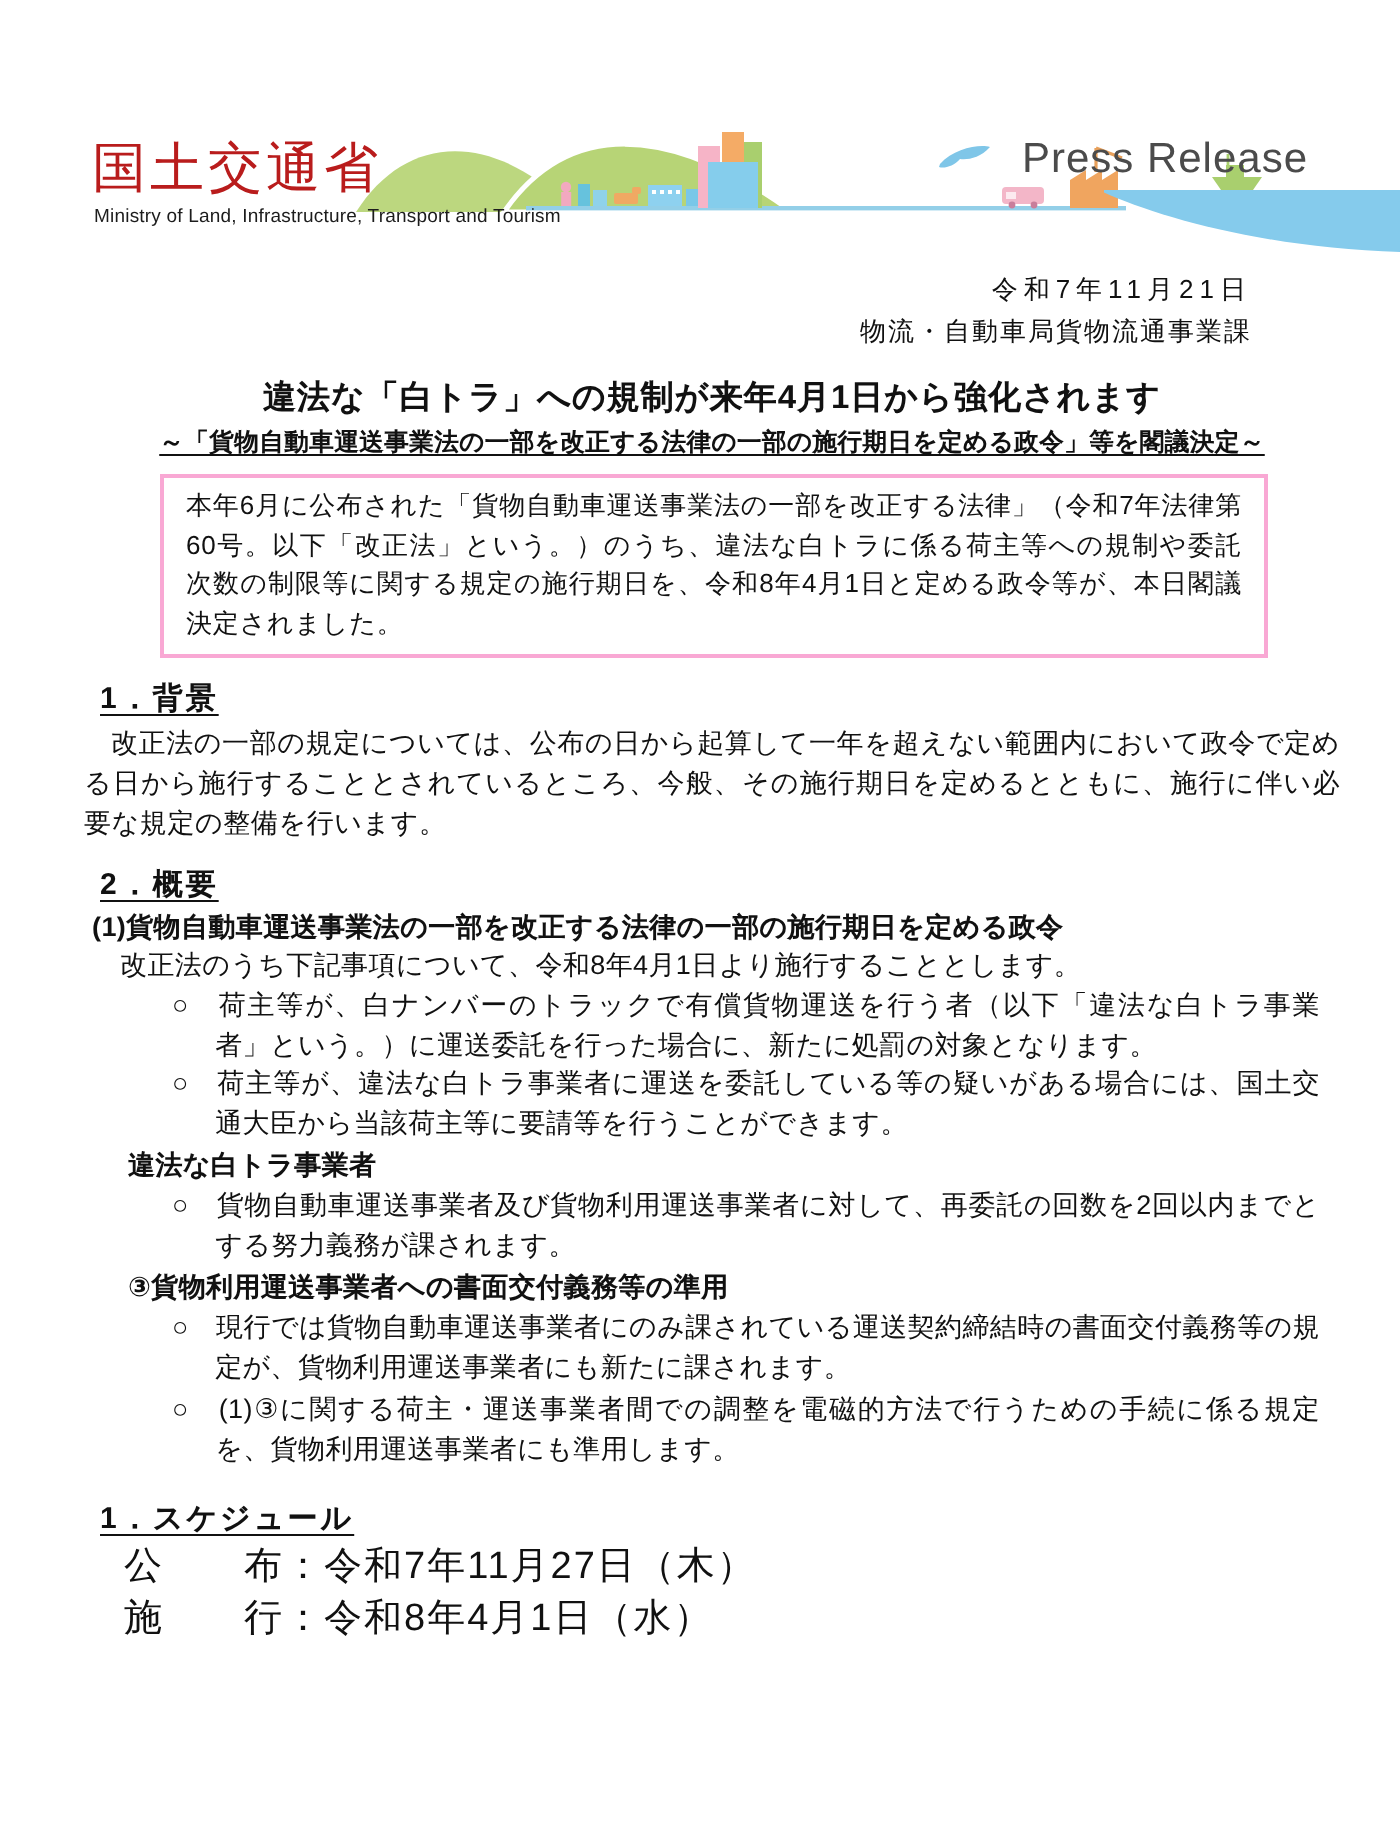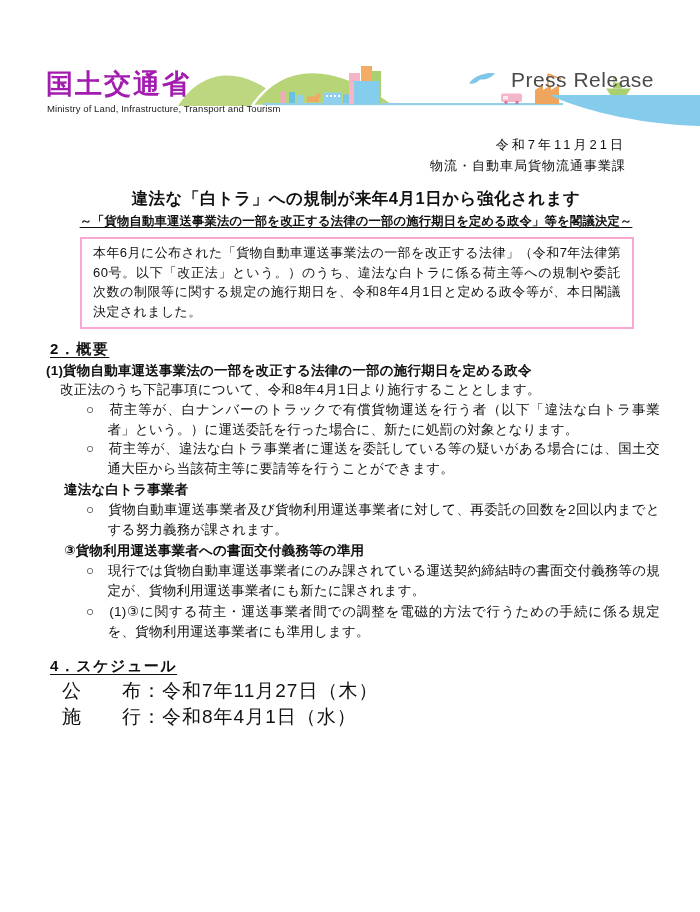--- a/index.html
+++ b/index.html
@@ -3,22 +3,22 @@
 <meta charset="utf-8">
 <style>
   html,body { margin:0; padding:0; background:#ffffff; }
   body { width:700px; height:912px; overflow:hidden;
          font-family:"Liberation Sans","DejaVu Sans",sans-serif; color:#111; }
   .page { box-sizing:border-box; width:700px; height:912px; padding:48px 30px 0 42px; position:relative; }
 
   
   .masthead { position:relative; height:84px; }
   .skyline { position:absolute; left:-42px; top:0; width:700px; height:84px; }
-  .logo-jp { position:absolute; left:4px; top:18px; font-size:27px; font-weight:bold;
-             letter-spacing:2px; color:#a21caf; z-index:2; }
+  .logo-jp { position:absolute; left:4px; top:18px; font-size:27px; font-weight:normal;
+             letter-spacing:2px; color:#b91c1c; z-index:2; }
   .logo-en { position:absolute; left:5px; top:55px; font-size:9.5px; color:#1c1c1c;
              letter-spacing:0.1px; z-index:2; white-space:nowrap; }
   .press-release { position:absolute; right:16px; top:8px; font-size:21px; color:#4b4b4b;
                    letter-spacing:0.5px; z-index:2;margin-top:12px; }
 
   
   .dateline { text-align:right; padding-right:44px; margin-top:2px; font-size:13px; line-height:21px; }
   .dateline .date { letter-spacing:3px; }
   .dateline .dept { letter-spacing:1px; }
 
@@ -109,38 +109,42 @@
   <div class="dateline">
     <div class="date">令和7年11月21日</div>
     <div class="dept">物流・自動車局貨物流通事業課</div>
   </div>
 
   <h1 class="doc-title">違法な「白トラ」への規制が来年4月1日から強化されます</h1>
   <h2 class="doc-subtitle">～「貨物自動車運送事業法の一部を改正する法律の一部の施行期日を定める政令」等を閣議決定～</h2>
 
   <div class="summary-box">本年6月に公布された「貨物自動車運送事業法の一部を改正する法律」（令和7年法律第60号。以下「改正法」という。）のうち、違法な白トラに係る荷主等への規制や委託次数の制限等に関する規定の施行期日を、令和8年4月1日と定める政令等が、本日閣議決定されました。</div>
 
+  <section>
+    <h3 class="sec-h">1．背景</h3>
+    <p class="body-p">改正法の一部の規定については、公布の日から起算して一年を超えない範囲内において政令で定める日から施行することとされているところ、今般、その施行期日を定めるとともに、施行に伴い必要な規定の整備を行います。</p>
+  </section>
 
   <section>
     <h3 class="sec-h">2．概要</h3>
 
     <div class="item-h">(1)貨物自動車運送事業法の一部を改正する法律の一部の施行期日を定める政令</div>
     <div class="item-intro">改正法のうち下記事項について、令和8年4月1日より施行することとします。</div>
 
     <div class="bullet">○　荷主等が、白ナンバーのトラックで有償貨物運送を行う者（以下「違法な白トラ事業者」という。）に運送委託を行った場合に、新たに処罰の対象となります。</div>
     <div class="bullet">○　荷主等が、違法な白トラ事業者に運送を委託している等の疑いがある場合には、国土交通大臣から当該荷主等に要請等を行うことができます。</div>
 
     <div class="circ-h gap">違法な白トラ事業者</div>
     <div class="bullet">○　貨物自動車運送事業者及び貨物利用運送事業者に対して、再委託の回数を2回以内までとする努力義務が課されます。</div>
 
     <div class="circ-h gap">③貨物利用運送事業者への書面交付義務等の準用</div>
     <div class="bullet">○　現行では貨物自動車運送事業者にのみ課されている運送契約締結時の書面交付義務等の規定が、貨物利用運送事業者にも新たに課されます。</div>
 
     <div class="bullet gap">○　(1)③に関する荷主・運送事業者間での調整を電磁的方法で行うための手続に係る規定を、貨物利用運送事業者にも準用します。</div>
   </section>
 
   <section>
-    <h3 class="sec-h mt-lg">4．スケジュール</h3>
+    <h3 class="sec-h mt-lg">1．スケジュール</h3>
     <div class="sched-line">公　　布：令和7年11月27日（木）</div>
     <div class="sched-line">施　　行：令和8年4月1日（水）</div>
   </section>
 
 </div>
 
 </body></html>

